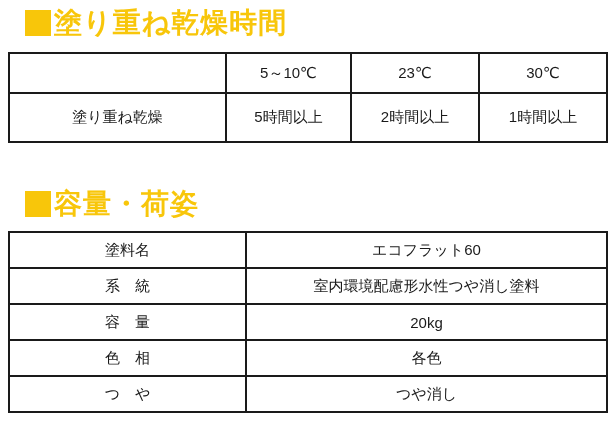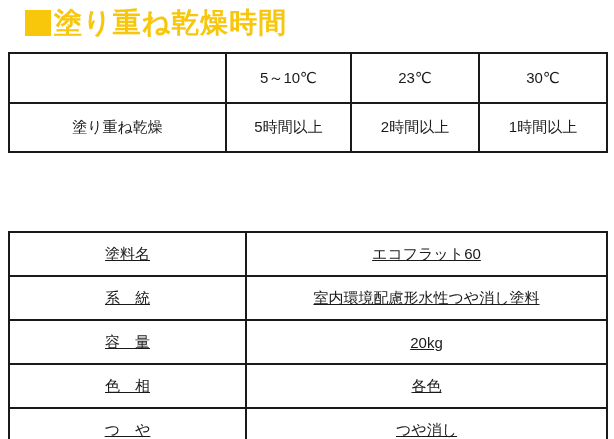--- a/index.html
+++ b/index.html
@@ -37,24 +37,24 @@
     color:var(--ink);
   }
   td {
     border:2px solid var(--ink);
     text-align:center; vertical-align:middle;
     font-size:15px; font-weight:500;
     color:var(--ink);
     padding:0 4px;
   }
   #table1 { top:52px; }
-  #table1 tr.hdr td { height:50px; }
+  #table1 tr.hdr td { height:40px; }
   #table1 tr.body td { height:49px; }
   #table2 { top:231px; }
-  #table2 tr td { height:44px;text-decoration:underline; }
+  #table2 tr td { height:36px; }
   .note {
     position:absolute; left:11px; top:134px;
     font-size:13px; color:#333333;
     letter-spacing:0.2px;
     white-space:nowrap;
   }
 </style>
 </head>
 <body>
 
@@ -82,20 +82,24 @@
     <tr class="body">
       <td>塗り重ね乾燥</td>
       <td>5時間以上</td>
       <td>2時間以上</td>
       <td>1時間以上</td>
     </tr>
   </tbody>
     </table>
 
 
+  <div class="heading" id="heading2">
+    <span class="sq"></span>
+    <span>容量・荷姿</span>
+  </div>
 
   <table id="table2">
     <colgroup>
       <col style="width:237px">
         <col style="width:361px">
     </colgroup>
     <tbody>
         <tr>
       <td>塗料名</td>
       <td>エコフラット60</td>

